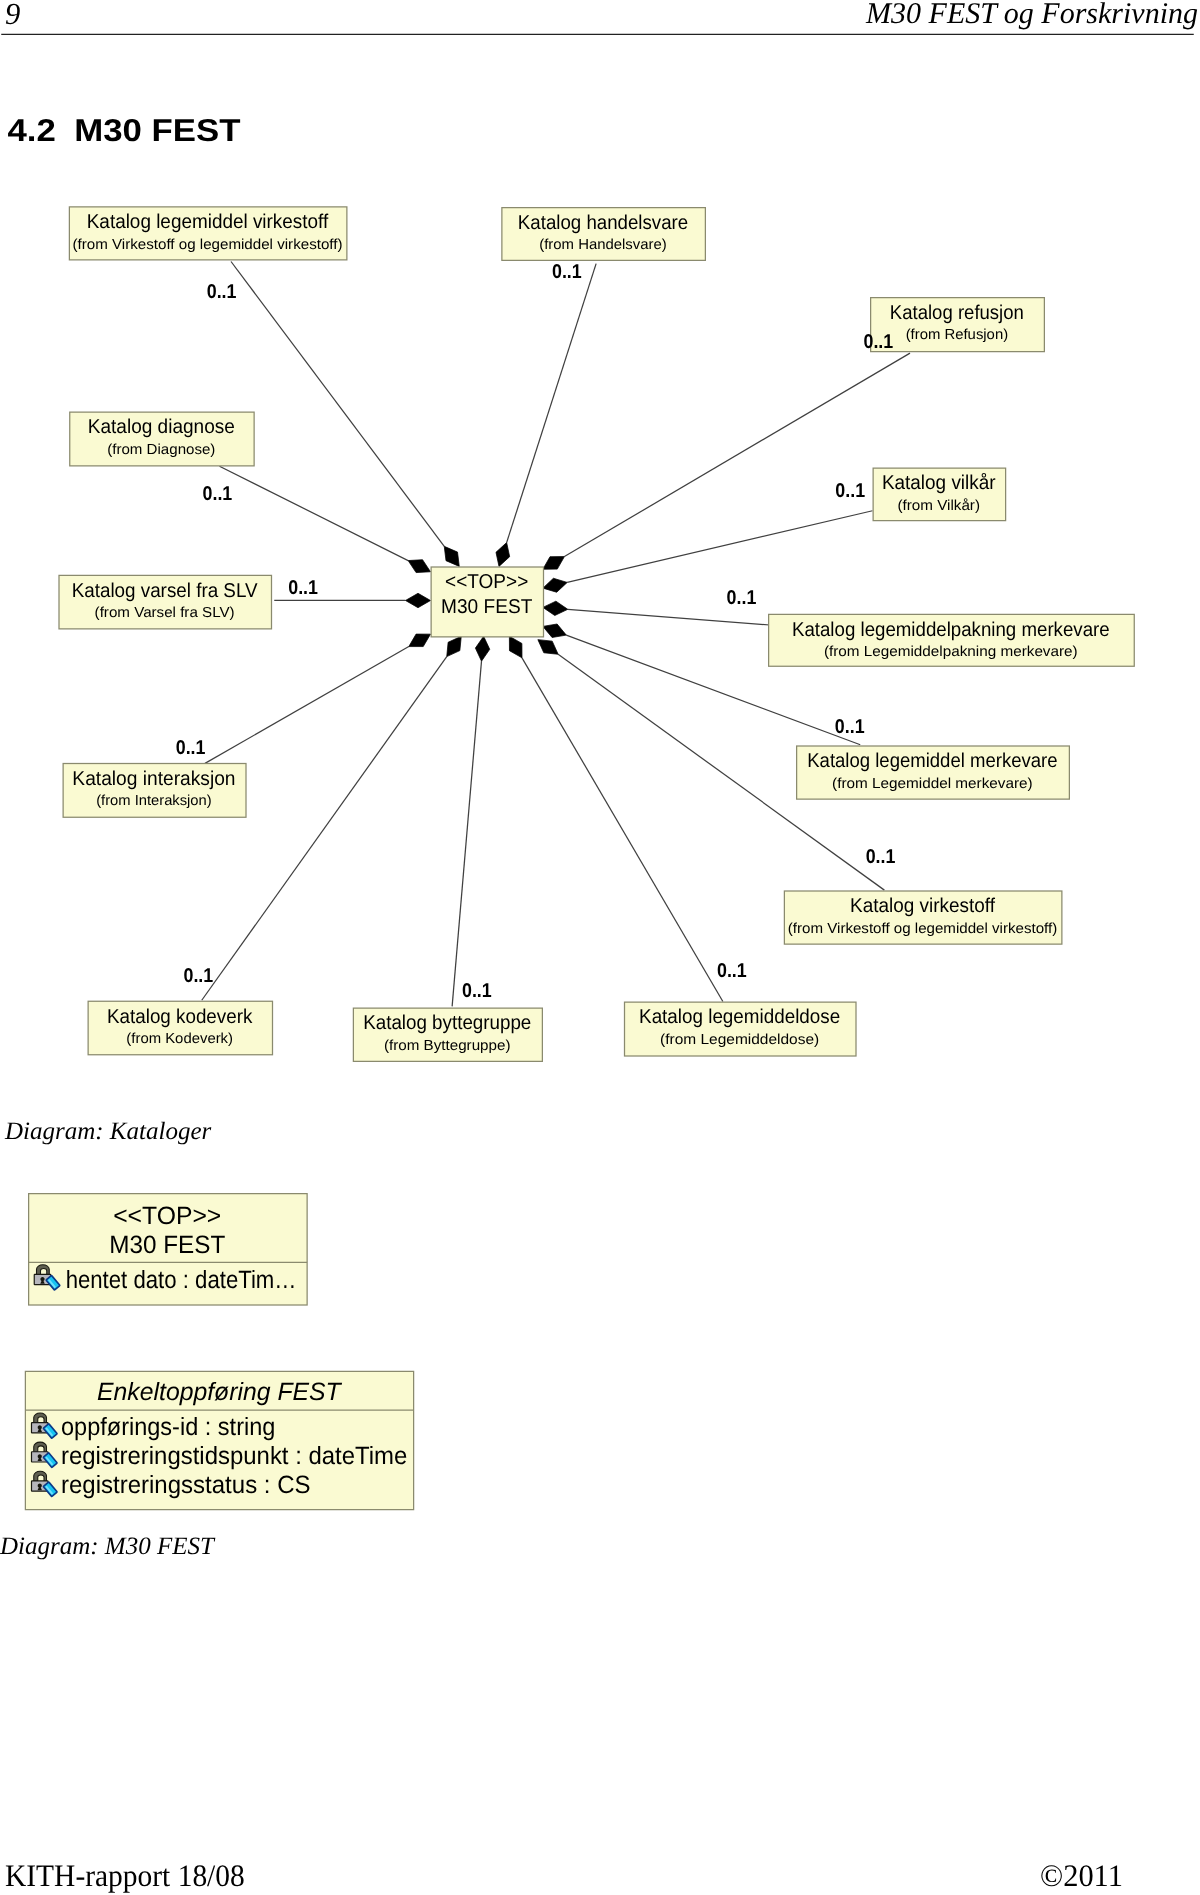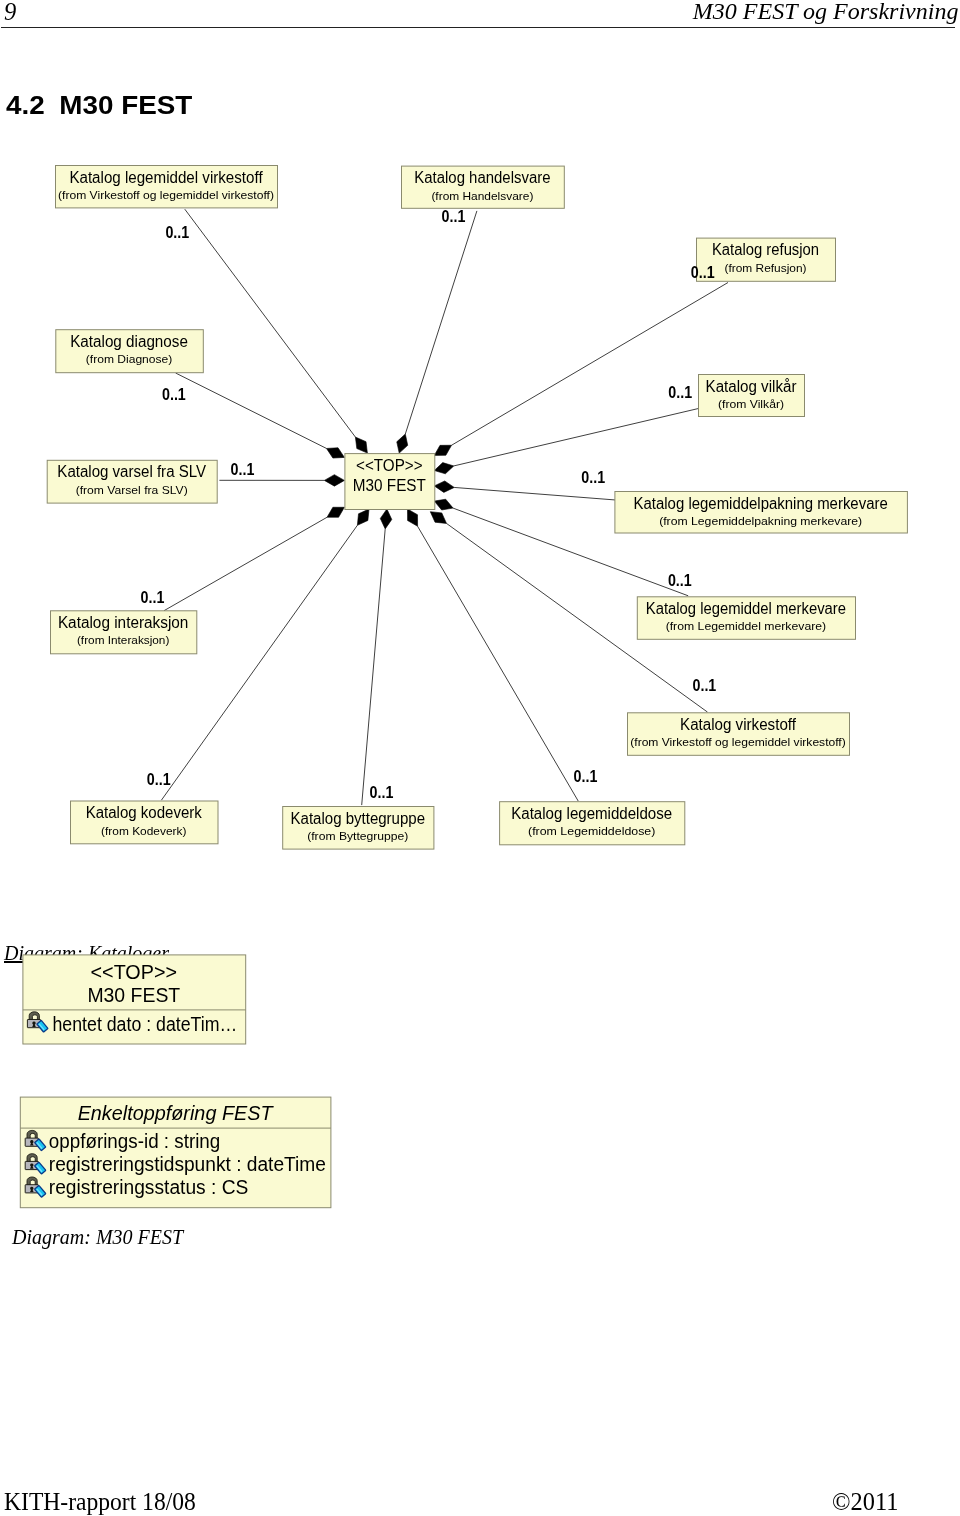--- a/index.html
+++ b/index.html
@@ -35,22 +35,22 @@
 </style>
 </head>
 <body>
 
 <div class="abs" id="hdr-num">9</div>
 <div class="abs" id="hdr-title">M30 FEST og Forskrivning</div>
 <div class="abs" id="hdr-rule"></div>
 
 <div class="abs" id="sec"><span class="num">4.2</span><span class="ttl">M30 FEST</span></div>
 
-<div class="abs caption" id="cap1" style="left:4px;top:942px;text-decoration:underline;">Diagram: Kataloger</div>
-<div class="abs caption" id="cap2" style="left:12px;top:1226px;text-align:center;">Diagram: M30 FEST</div>
+<div class="abs caption" id="cap1" style="left:4px;top:894px;">Diagram: Kataloger</div>
+<div class="abs caption" id="cap2" style="left:0;top:1226px;text-align:center;">Diagram: M30 FEST</div>
 
 <div class="abs" id="ft-left">KITH-rapport 18/08</div>
 <div class="abs" id="ft-right">©2011</div>
 
 <svg id="uml" width="960" height="1516">
     <g>
       <line x1="184.8" y1="209.2" x2="355.41" y2="437.09" class="link"></line>
       <line x1="476.9" y1="210.9" x2="405.31" y2="434.06" class="link"></line>
       <line x1="728" y1="282.5" x2="451.54" y2="445.25" class="link"></line>
       <line x1="175.6" y1="373" x2="326.51" y2="448.46" class="link"></line>

